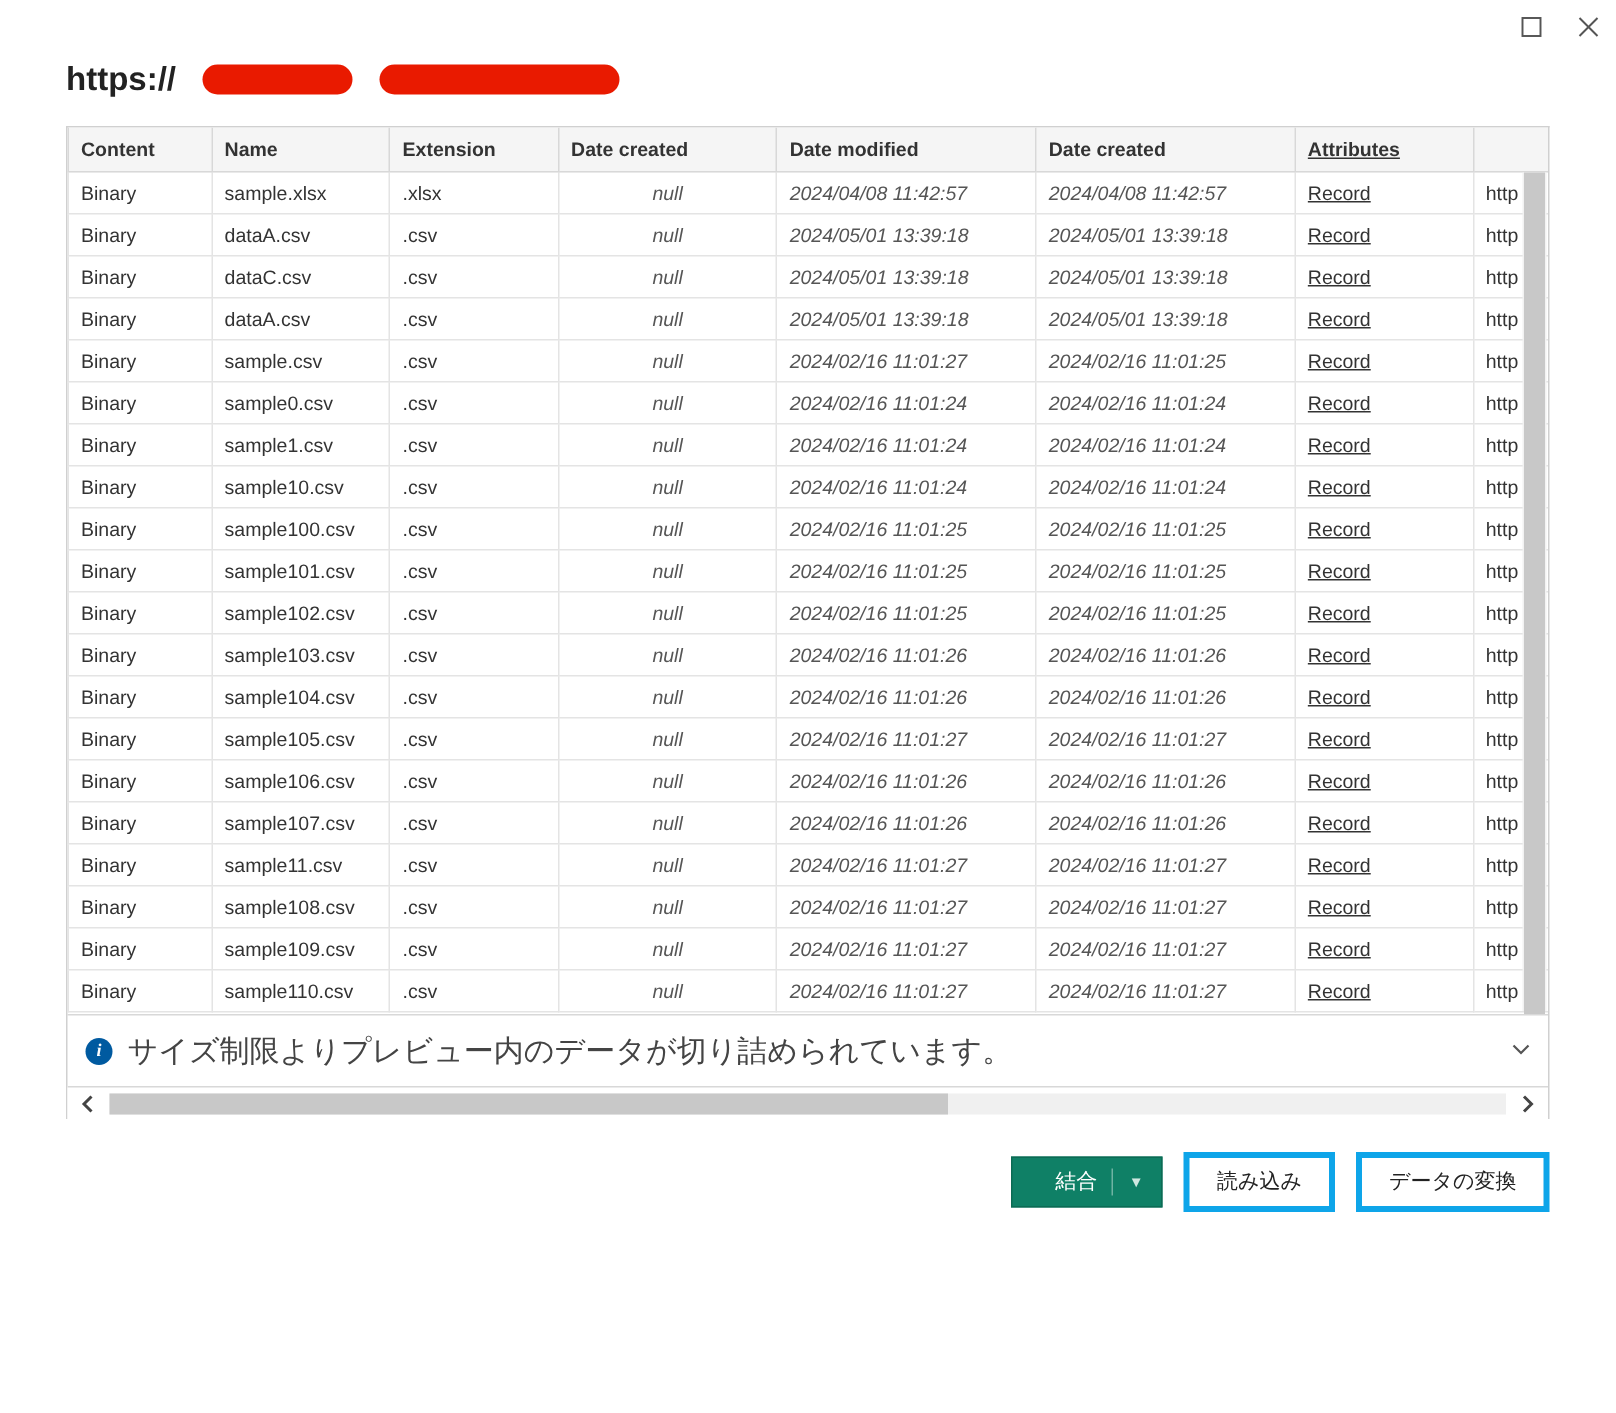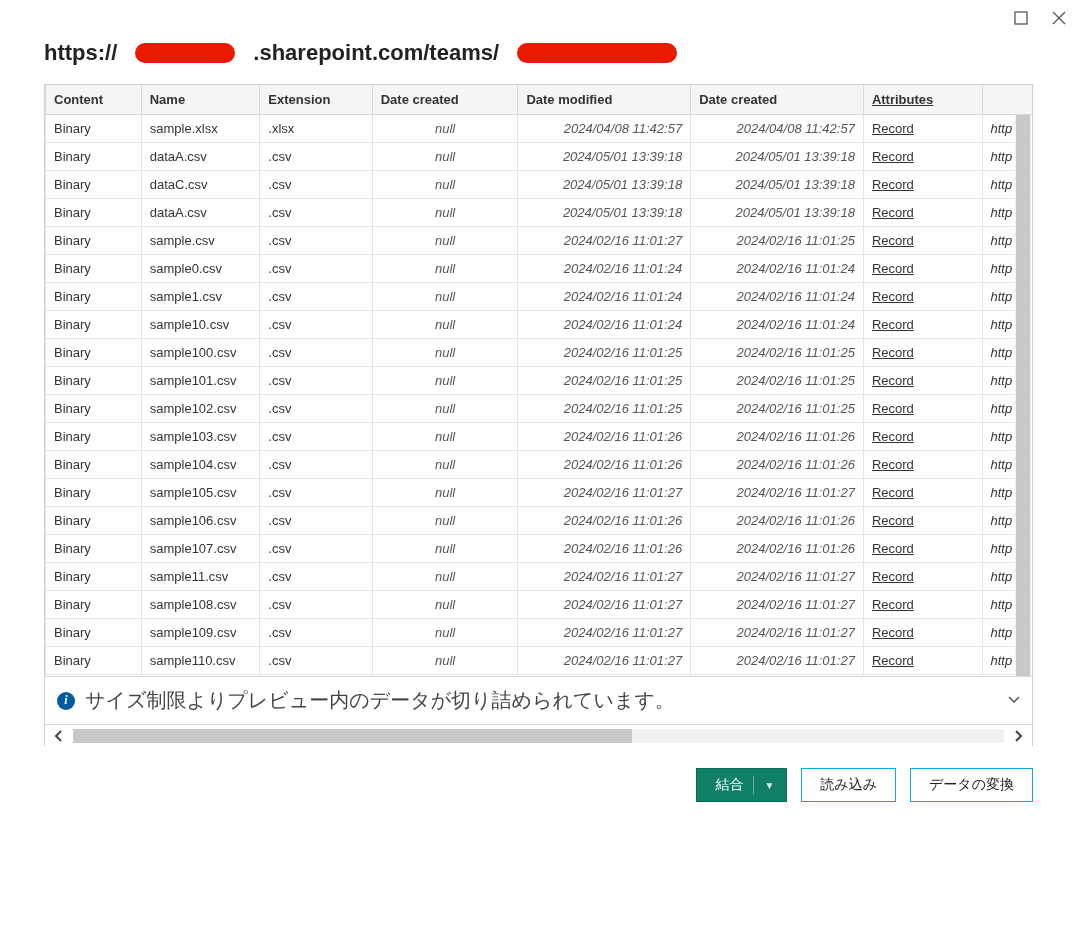--- a/index.html
+++ b/index.html
@@ -82,32 +82,31 @@
     white-space: nowrap;
     overflow: hidden;
     text-overflow: ellipsis;
   }
   tbody td.null-cell {
     text-align: center;
     font-style: italic;
     color: #555;
   }
   tbody td.date-cell {
-    text-align: right;
     font-style: italic;
     color: #555;
   }
   .col-content { width: 92px; }
   .col-name { width: 114px; }
   .col-ext { width: 108px; }
   .col-accessed { width: 140px; }
   .col-modified { width: 166px; }
   .col-created { width: 166px; }
   .col-attrs { width: 114px; text-decoration: underline; }
-  .col-path { width: 60px; font-style: italic; }
+  .col-path { width: 60px; }
   .vertical-scrollbar {
     position: absolute;
     right: 1px; top: 30px; bottom: 2px;
     width: 16px;
     background: #f2f2f2;
   }
   .vertical-thumb {
     position: absolute;
     width: 14px; left: 1px;
     top: 0px; height: 600px;
@@ -165,33 +164,33 @@
   .button-bar {
     display: flex;
     justify-content: flex-end;
     gap: 14px;
     margin-top: 22px;
     align-items: center;
   }
   .btn {
     padding: 7px 18px;
     font-size: 14px;
-    border: 1px solid #0ea5e9;
+    border: 4px solid #0ea5e9;
     background: #fff;
     cursor: pointer;
     color: #222;
   }
   .btn-combine {
     background: #0f8066;
     color: #fff;
     border: 1px solid #0c6b54;
     display: flex;
     align-items: center;
     gap: 10px;
-    padding: 7px 12px 7px 18px;
+    padding: 7px 12px 7px 28px;
   }
   .btn-combine .sep {
     width: 1px; height: 18px;
     background: rgba(255,255,255,0.4);
   }
   .btn-combine .caret {
     font-size: 10px;
     color: #cfe8e1;
   }
   .btn-highlight {
@@ -213,21 +212,20 @@
         <line x1="1" y1="1" x2="13" y2="13" stroke="#555" stroke-width="1.3"></line>
         <line x1="13" y1="1" x2="1" y2="13" stroke="#555" stroke-width="1.3"></line>
       </svg>
   </div>
 </div>
 
 <div class="dialog">
   <div class="title">
     <span>https://</span>
     <span class="redact redact1"></span>
-    <span>.sharepoint.com/teams/</span>
     <span class="redact redact2"></span>
   </div>
 
   <div class="table-wrap">
     <div class="table-scroll">
       <table>
         <thead>
           <tr>
             <th class="col-content">Content</th>
             <th class="col-name">Name</th>

